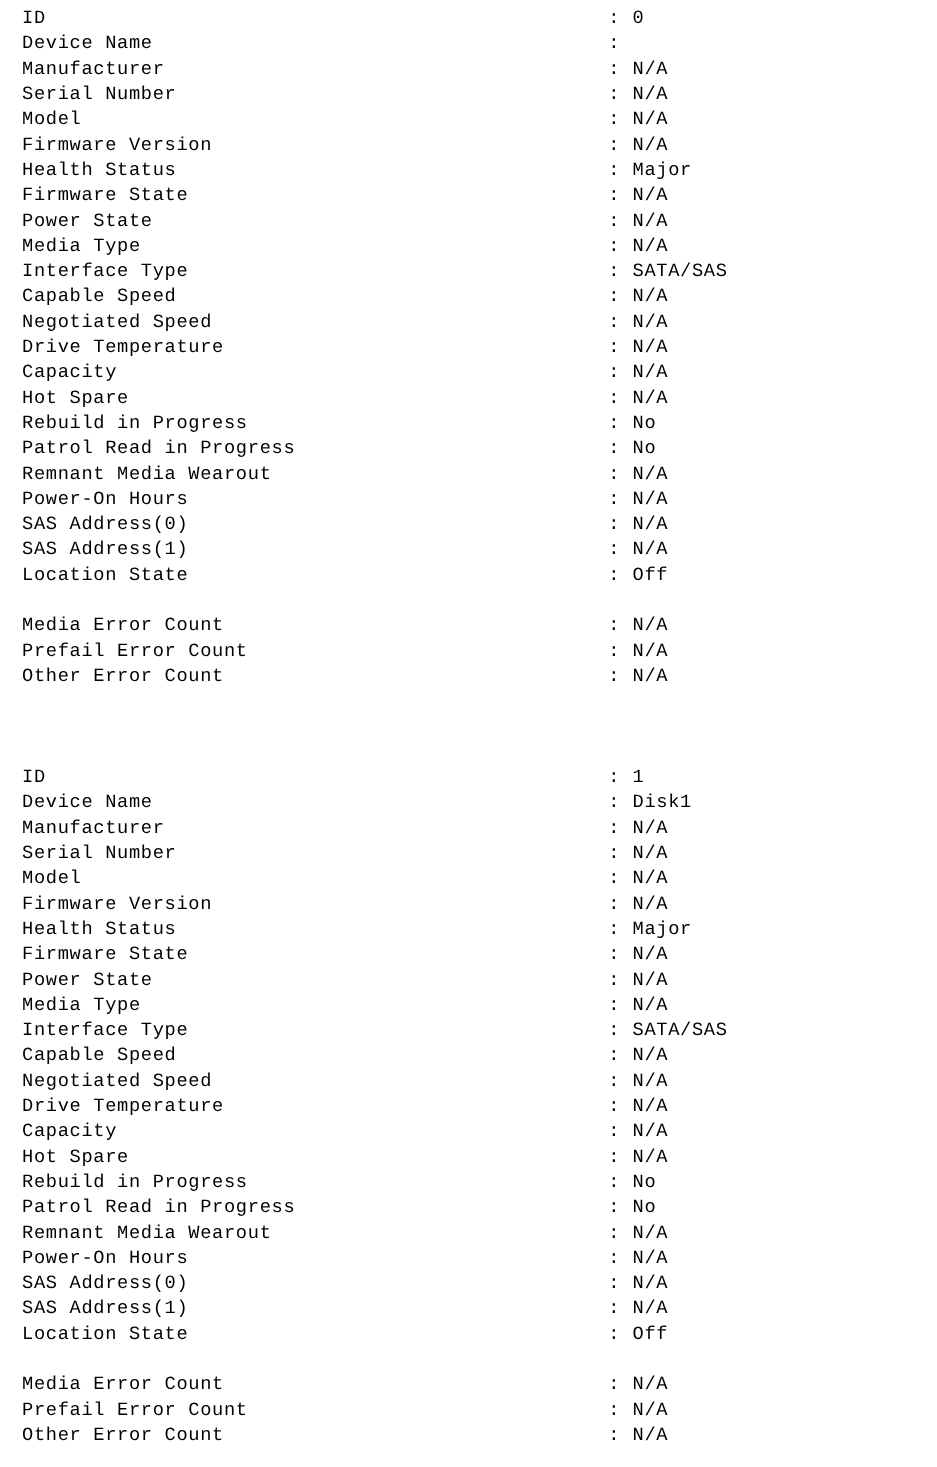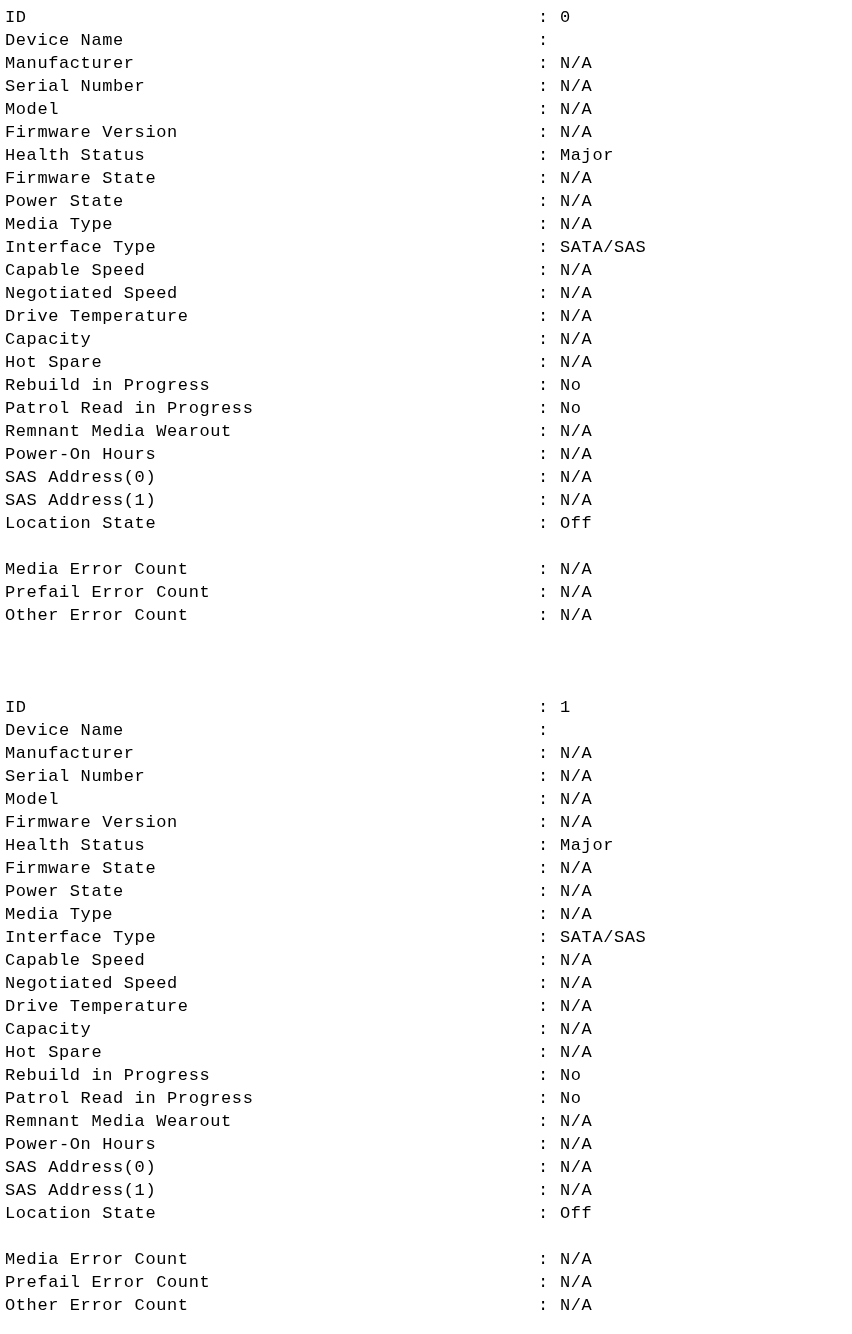--- a/index.html
+++ b/index.html
@@ -9,21 +9,21 @@
   }
   body {
     width: 852px;
     height: 1334px;
     font-family: "Liberation Mono", "DejaVu Sans Mono", monospace;
     font-size: 17px;
     color: #000000;
     overflow: hidden;
   }
   .page {
-    padding: 6px 0 0 5px;
+    padding: 6px 0 0 20px;
   }
   .block {
     margin: 0;
   }
   .row {
     display: flex;
     align-items: baseline;
     height: 23px;
     line-height: 23px;
     white-space: pre;
@@ -188,20 +188,21 @@
 
   <div class="block">
     <div class="row">
       <span class="label">ID</span>
       <span class="colon">:</span>
       <span class="value">1</span>
     </div>
     <div class="row">
       <span class="label">Device Name</span>
       <span class="colon">:</span>
+      <span class="value">Disk1</span>
     </div>
     <div class="row">
       <span class="label">Manufacturer</span>
       <span class="colon">:</span>
       <span class="value">N/A</span>
     </div>
     <div class="row">
       <span class="label">Serial Number</span>
       <span class="colon">:</span>
       <span class="value">N/A</span>

